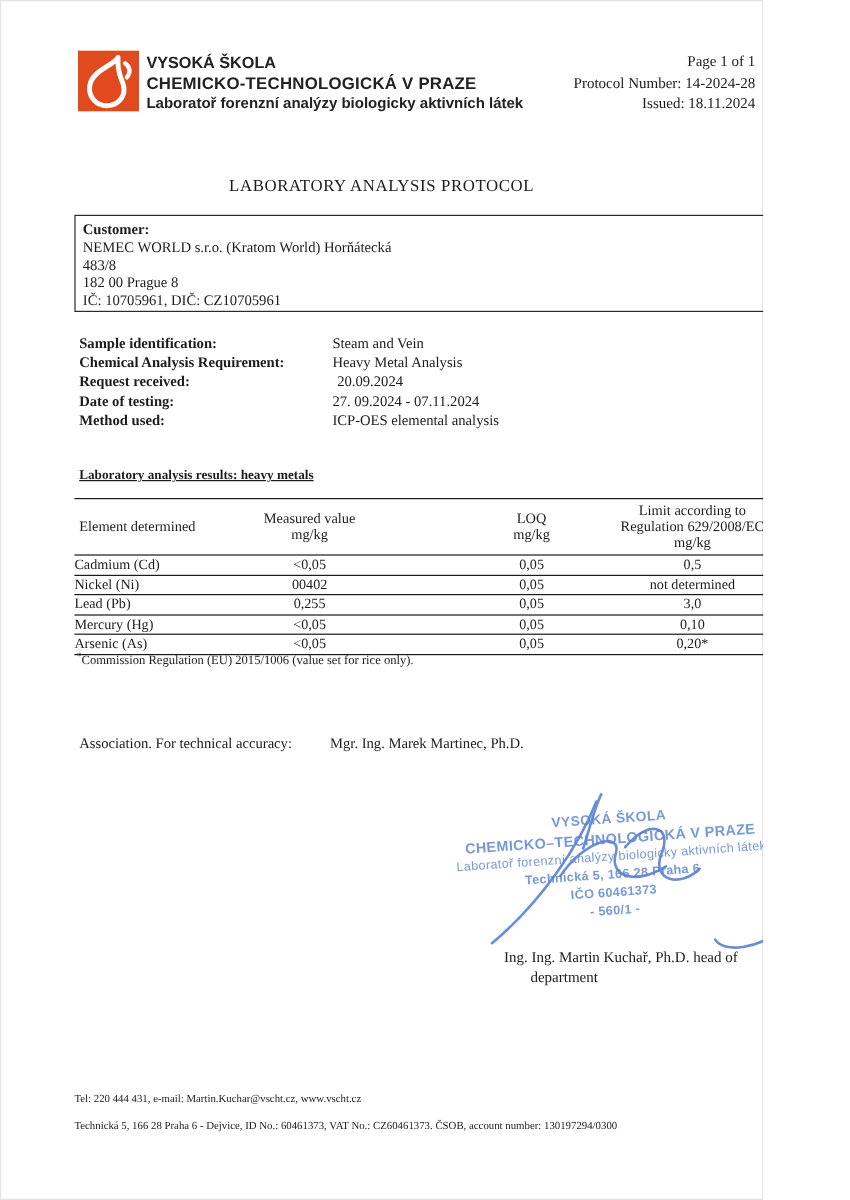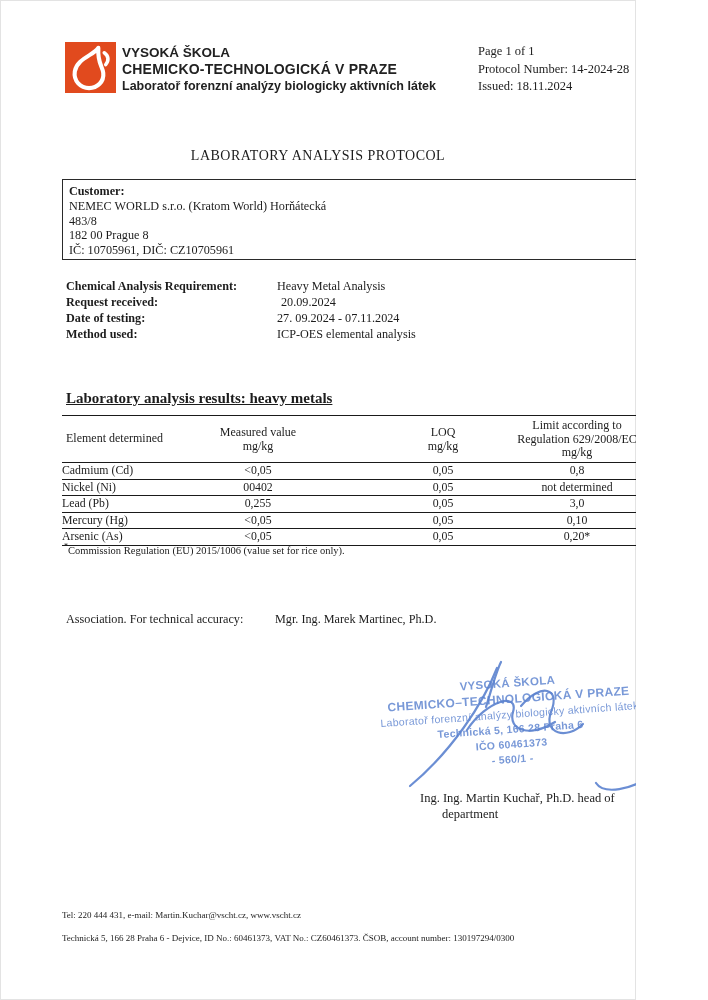--- a/index.html
+++ b/index.html
@@ -6,35 +6,35 @@
   .page{position:relative;width:636px;height:1000px;background:#ffffff;overflow:hidden;
         box-shadow:inset 0 0 0 1px #e3e3e3;color:#1c1c1c;
         font-family:"Liberation Serif", serif;}
   
   .logo{position:absolute;left:65px;top:42px;width:51px;height:51px;}
   .univ{position:absolute;left:122px;top:45px;font-family:"Liberation Sans",sans-serif;
         font-weight:bold;color:#222;}
   .univ .u1{font-size:13.5px;line-height:16px;}
   .univ .u2{font-size:14px;line-height:17px;letter-spacing:.2px;}
   .univ .u3{font-size:12.5px;line-height:16px;}
-  .meta{position:absolute;left:478px;top:43px;font-size:12.5px;line-height:17.5px;}
+  .meta{position:absolute;left:478px;top:43px;font-size:12.5px;line-height:17.5px;text-align:right;}
   
   .title{position:absolute;left:0;top:148px;width:100%;text-align:center;
          font-size:14px;letter-spacing:.5px;}
   
   .custbox{position:absolute;left:62px;top:179px;width:571px;height:71px;
            border:1.3px solid #2a2a2a;padding:4px 6px;font-size:12.2px;line-height:14.8px;}
   .custbox .b{font-weight:bold;}
   
   .sinfo{position:absolute;left:66px;top:279px;width:420px;font-size:12.2px;}
   .sirow{position:relative;height:15.9px;line-height:15.9px;}
   .sirow .lab{font-weight:bold;}
   .sirow .val{position:absolute;left:211px;top:0;font-weight:normal;}
   
-  .resheading{position:absolute;left:66px;top:390px;font-size:15px;font-weight:bold;
+  .resheading{position:absolute;left:66px;top:390px;font-size:11px;font-weight:bold;
               text-decoration:underline;}
   .rtable{position:absolute;left:62px;top:415px;width:583px;font-size:11.8px;}
   .thead{position:relative;height:46px;border-top:1.5px solid #1a1a1a;
          border-bottom:1.5px solid #1a1a1a;}
   .thead .hc{position:absolute;top:50%;transform:translateY(-50%);text-align:center;
              line-height:13.5px;font-size:12px;}
   .hc.h1{left:4px;text-align:left;}
   .hc.h2{left:136px;width:120px;}
   .hc.h3{left:321px;width:120px;}
   .hc.h4{left:430px;width:170px;}
@@ -95,20 +95,24 @@
   <div class="custbox">
     <div class="b">Customer:</div>
     <div>NEMEC WORLD s.r.o. (Kratom World) Horňátecká</div>
     <div>483/8</div>
     <div>182 00 Prague 8</div>
     <div>IČ: 10705961, DIČ: CZ10705961</div>
   </div>
 
   <div class="sinfo">
     <div class="sirow">
+      <span class="lab">Sample identification:</span>
+      <span class="val">Steam and Vein</span>
+    </div>
+    <div class="sirow">
       <span class="lab">Chemical Analysis Requirement:</span>
       <span class="val">Heavy Metal Analysis</span>
     </div>
     <div class="sirow">
       <span class="lab">Request received:</span>
       <span class="val" style="left:215px;">20.09.2024</span>
     </div>
     <div class="sirow">
       <span class="lab">Date of testing:</span>
       <span class="val">27. 09.2024 - 07.11.2024</span>
@@ -135,21 +139,21 @@
       <div class="hc h4">
         <span>Limit according to</span><br>
         <span>Regulation 629/2008/EC</span><br>
         <span>mg/kg</span>
       </div>
     </div>
     <div class="trow">
       <span class="tc c1">Cadmium (Cd)</span>
       <span class="tc c2">&lt;0,05</span>
       <span class="tc c3">0,05</span>
-      <span class="tc c4">0,8</span>
+      <span class="tc c4">0,5</span>
     </div>
     <div class="trow">
       <span class="tc c1">Nickel (Ni)</span>
       <span class="tc c2">00402</span>
       <span class="tc c3">0,05</span>
       <span class="tc c4">not determined</span>
     </div>
     <div class="trow">
       <span class="tc c1">Lead (Pb)</span>
       <span class="tc c2">0,255</span>

